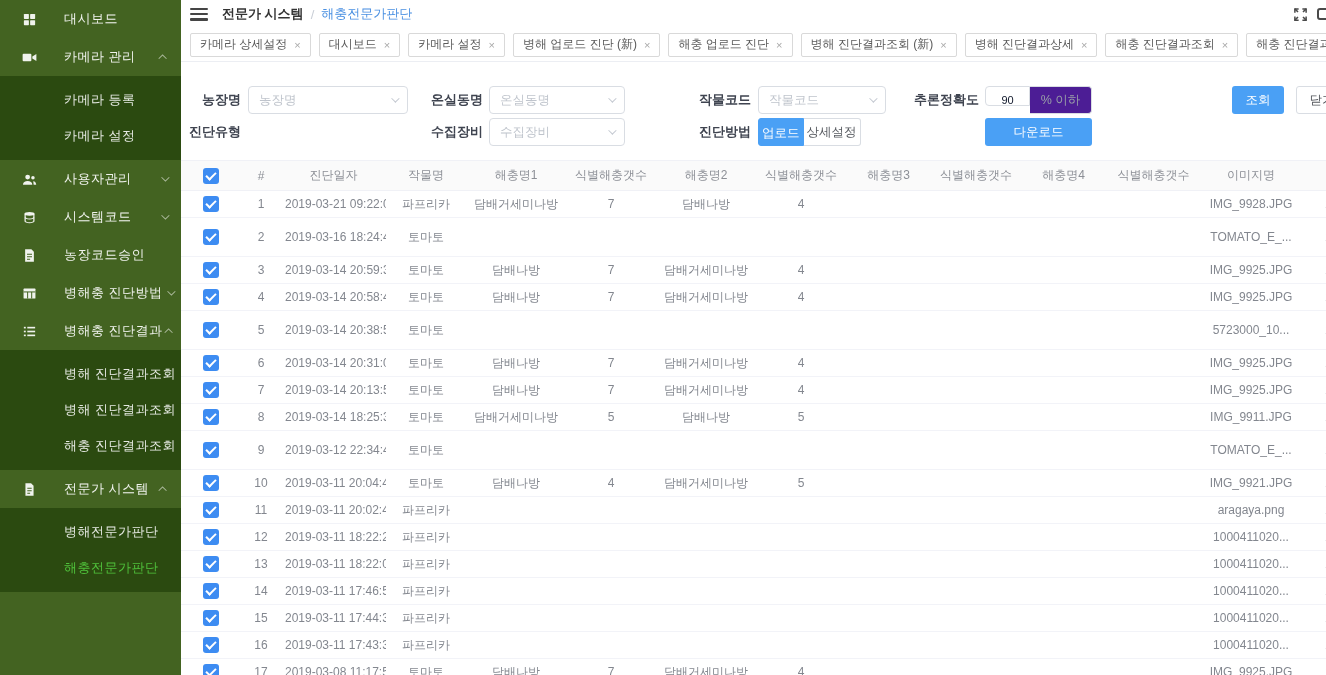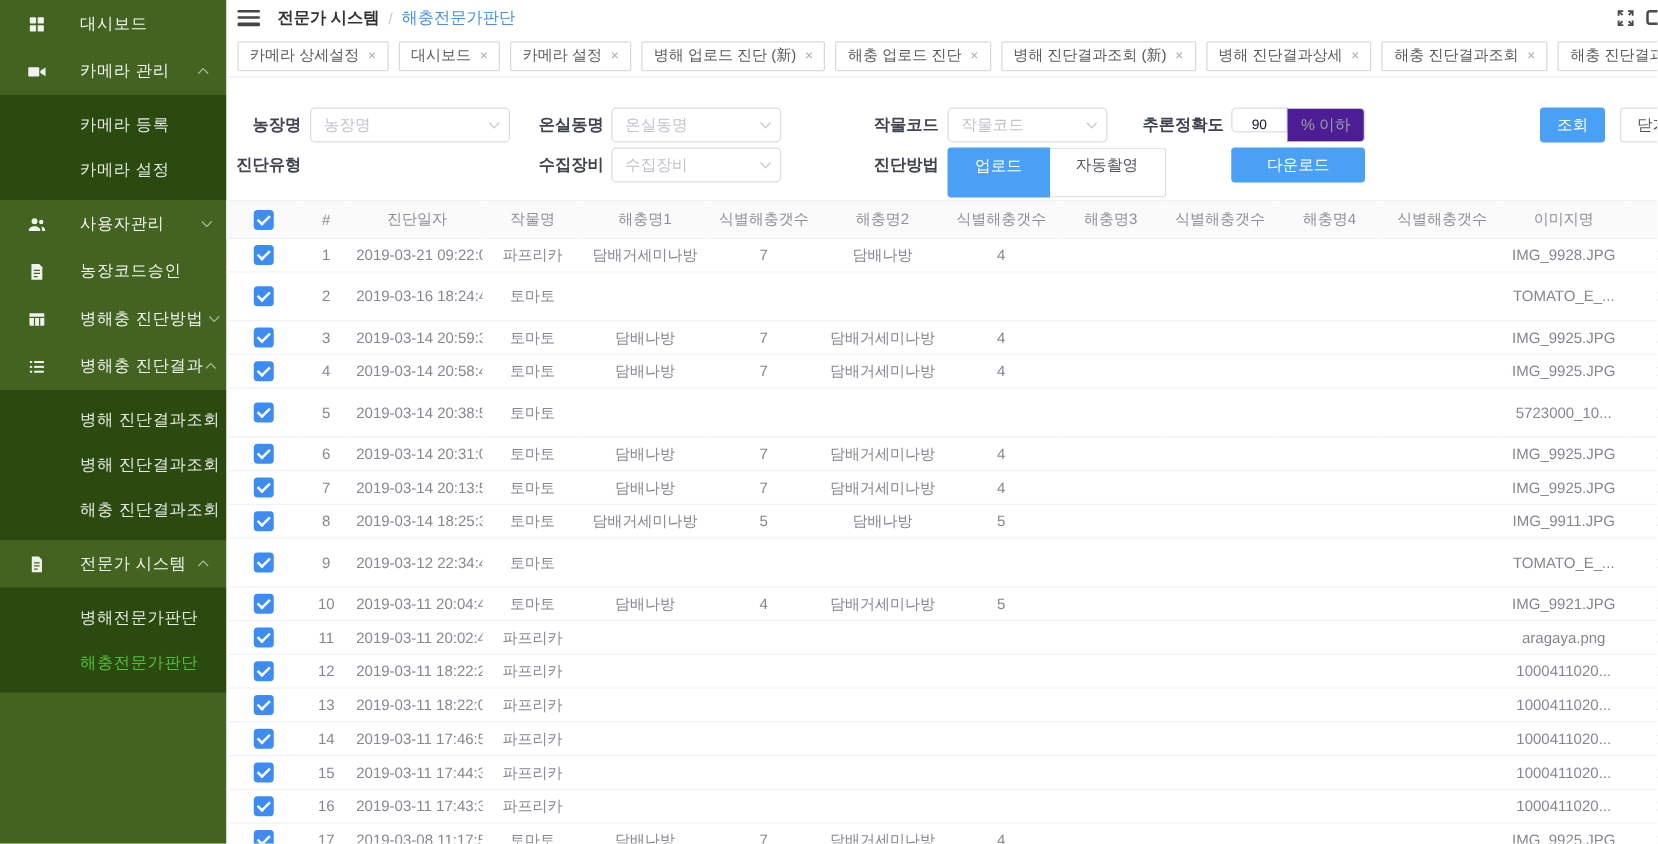--- a/index.html
+++ b/index.html
@@ -64,21 +64,21 @@
   }
   .select .ph { flex:1; white-space:nowrap; overflow:hidden; }
   .select .sc { border:solid #c3c8d0; border-width:0 1.5px 1.5px 0; padding:2.5px; transform:rotate(45deg) translateY(-2px); }
   .select.disabled { background:#f5f6f8; }
   .acc-input { position:absolute; height:20px; width:45px; border:1px solid #d9dde3; border-radius:4px 0 0 4px; text-align:center; line-height:26px; color:#0f172a; background:#fff; font-size:11px; }
   .acc-addon { position:absolute; height:28px; border:1px solid #d9dde3; border-left:none; border-radius:0 4px 4px 0; background:#4c1d95; color:#9aa0a8; text-align:center; line-height:26px; font-size:12.5px; }
   .btn { position:absolute; height:28px; border-radius:3px; font-size:12.5px; text-align:center; line-height:28px; cursor:pointer; white-space:nowrap; }
   .btn.primary { background:#4aa0f5; color:#fff; }
   .btn.ghost { background:#fff; color:#55585e; border:1px solid #d9dde3; line-height:26px; }
   .toggle { position:absolute; display:flex; height:28px; }
-  .toggle .opt { height:40px; line-height:26px; padding:0 21px; border:1px solid #d9dde3; background:#fff; color:#55585e; font-size:12.5px; cursor:pointer; }
+  .toggle .opt { height:28px; line-height:26px; padding:0 3px; border:1px solid #d9dde3; background:#fff; color:#55585e; font-size:12.5px; cursor:pointer; }
   .toggle .opt:first-child { border-radius:3px 0 0 3px; }
   .toggle .opt:last-child { border-radius:0 3px 3px 0; border-left:none; }
   .toggle .opt.on { background:#4aa0f5; border-color:#4aa0f5; color:#fff; line-height:28px; }
 
   
   .grid-wrap { position:absolute; left:0; top:98px; width:1200px; }
   table.grid { border-collapse:collapse; table-layout:fixed; width:1195px; }
   table.grid th {
     background:#fafafa; height:30px; font-size:12px; font-weight:normal; color:#8c8f96;
     border-top:1px solid #f0f1f6; border-bottom:1px solid #f0f1f6; padding:0 4px; text-align:center; white-space:nowrap;
@@ -137,20 +137,31 @@
             <circle cx="17.5" cy="9" r="2.8"></circle>
             <path d="M18 14.6c2.7.4 4.7 2.2 4.7 5.9h-4"></path>
           </svg>
         </span>
         <span class="lbl">사용자관리</span>
         <span class="caret down"></span>
       </div>
       <div class="side-item">
         <span class="icon">
           <svg viewBox="0 0 24 24">
+            <ellipse cx="12" cy="6" rx="8" ry="3"></ellipse>
+            <path d="M4 6v6c0 1.7 3.6 3 8 3s8-1.3 8-3V6h-2v6c-.5.8-3 1.6-6 1.6S6.5 12.8 6 12V6z"></path>
+            <path d="M4 12v6c0 1.7 3.6 3 8 3s8-1.3 8-3v-6h-2v6c-.5.8-3 1.6-6 1.6S6.5 18.8 6 18v-6z"></path>
+          </svg>
+        </span>
+        <span class="lbl">시스템코드</span>
+        <span class="caret down"></span>
+      </div>
+      <div class="side-item">
+        <span class="icon">
+          <svg viewBox="0 0 24 24">
             <path d="M5 2h10l4 4v16H5z"></path>
             <path d="M8 10h8M8 14h8M8 18h5" stroke="#436321" stroke-width="1.6" fill="none"></path>
           </svg>
         </span>
         <span class="lbl">농장코드승인</span>
       </div>
       <div class="side-item">
         <span class="icon">
           <svg viewBox="0 0 24 24">
             <rect x="2.5" y="4" width="19" height="16" rx="1"></rect>
@@ -280,21 +291,21 @@
 
       <div class="f-label" style="left:4px;top:56px;width:56px">진단유형</div>
       <div class="f-label" style="left:240px;top:56px;width:62px">수집장비</div>
       <div class="select" style="left:308px;top:56px;width:136px">
         <span class="ph">수집장비</span>
           <span class="sc"></span>
       </div>
       <div class="f-label" style="left:510px;top:56px;width:60px">진단방법</div>
       <div class="toggle" style="left:577px;top:56px" id="method-toggle">
           <div class="opt on">업로드</div>
-          <div class="opt">자동촬영</div>
+          <div class="opt">상세설정</div>
         </div>
       <div class="btn primary" style="left:804px;top:56px;width:107px">다운로드</div>
 
       <div class="grid-wrap">
         <table class="grid">
           <colgroup>
             <col style="width:60px">
               <col style="width:40px">
               <col style="width:105px">
               <col style="width:80px">

